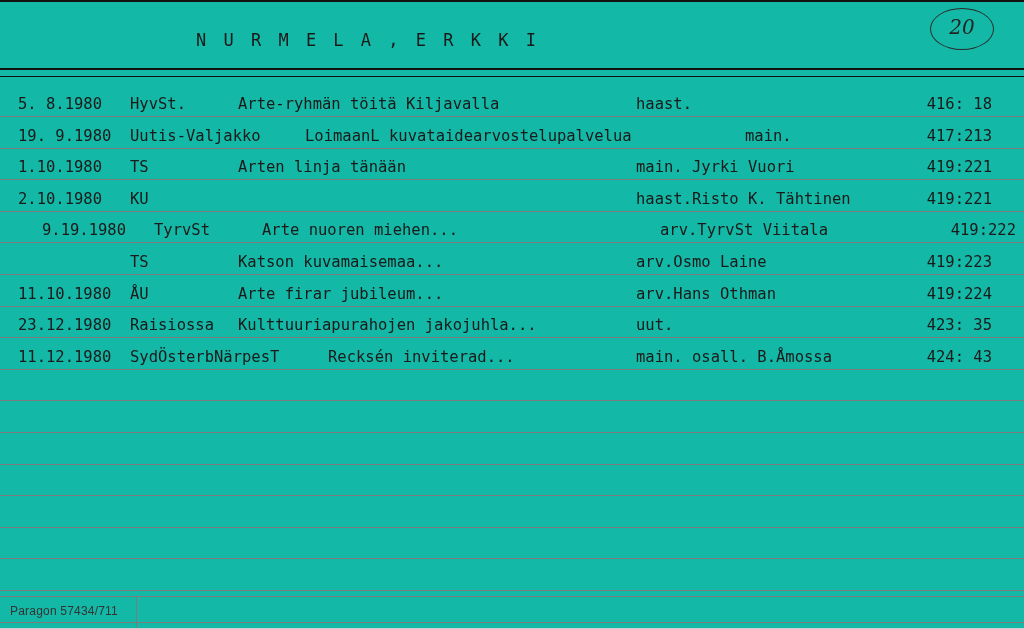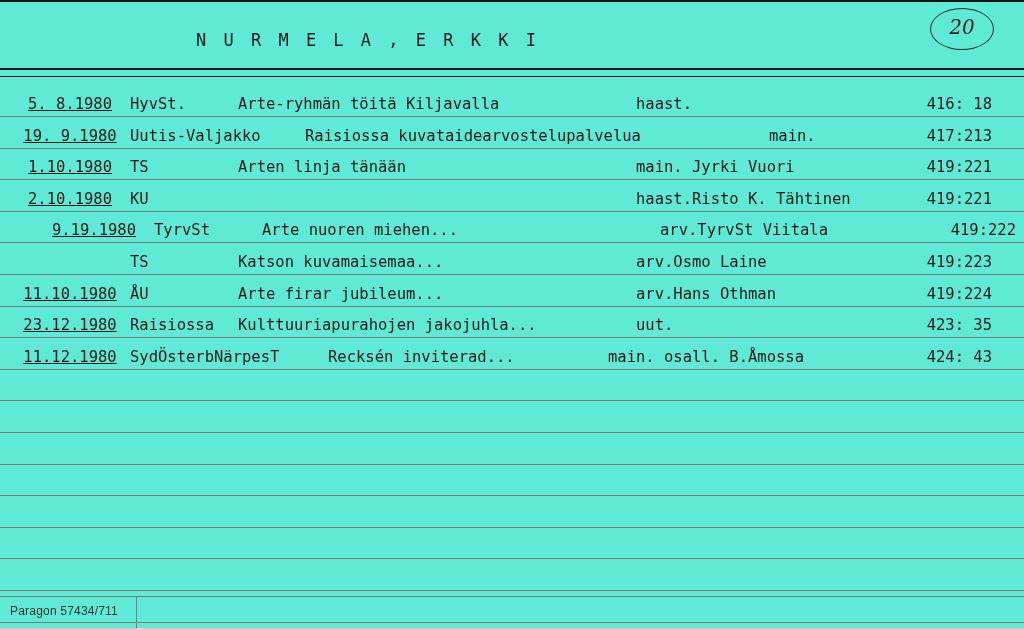--- a/index.html
+++ b/index.html
@@ -8,21 +8,21 @@
     background: #ffffff;
   }
   body {
     font-family: "DejaVu Sans Mono", monospace;
     color: #1a1a1a;
   }
   #card {
     position: relative;
     width: 1024px;
     height: 629px;
-    background: #5eead4;
+    background: #14b8a6;
     overflow: hidden;
   }
 
   
   #header-zone {
     position: absolute;
     left: 0; top: 0;
     width: 1024px;
     height: 72px;
   }
@@ -108,22 +108,21 @@
     width: 1024px;
     height: 31px;
     font-size: 15.5px;
     line-height: 31px;
     white-space: nowrap;
   }
   .c-date {
     position: absolute;
     left: 18px;
     width: 104px;
-    text-align: center;
-    text-decoration: underline;
+    text-align: left;
   }
   .c-src {
     position: absolute;
     left: 130px;
   }
   .c-title {
     position: absolute;
     left: 238px;
   }
   .c-note {
@@ -131,24 +130,24 @@
     left: 636px;
   }
   .c-ref {
     position: absolute;
     right: 32px;
     text-align: center;
   }
 
   
   .row.wide .c-title { left: 305px; }
-  .row.wide .c-note  { left: 745px; margin-left: 24px; }
+  .row.wide .c-note  { left: 745px; }
 
   .row.wide2 .c-title { left: 328px; }
-  .row.wide2 .c-note  { left: 608px; }
+  .row.wide2 .c-note  { left: 636px; }
 
   
   #footer-rule {
     position: absolute;
     left: 0;
     top: 596px;
     width: 1024px;
     height: 1px;
     background: #7c7c7c;
   }
@@ -218,21 +217,21 @@
       <div class="row" style="top: 89px;">
         <div class="c-date">5. 8.1980</div>
         <div class="c-src">HyvSt.</div>
         <div class="c-title">Arte-ryhmän töitä Kiljavalla</div>
         <div class="c-note">haast.</div>
         <div class="c-ref">416: 18</div>
       </div>
       <div class="row wide" style="top: 121px;">
         <div class="c-date">19. 9.1980</div>
         <div class="c-src">Uutis-Valjakko</div>
-        <div class="c-title">Raisiossa kuvataidearvostelupalvelua</div>
+        <div class="c-title">LoimaanL kuvataidearvostelupalvelua</div>
         <div class="c-note">main.</div>
         <div class="c-ref">417:213</div>
       </div>
       <div class="row" style="top: 152px;">
         <div class="c-date">1.10.1980</div>
         <div class="c-src">TS</div>
         <div class="c-title">Arten linja tänään</div>
         <div class="c-note">main. Jyrki Vuori</div>
         <div class="c-ref">419:221</div>
       </div>

